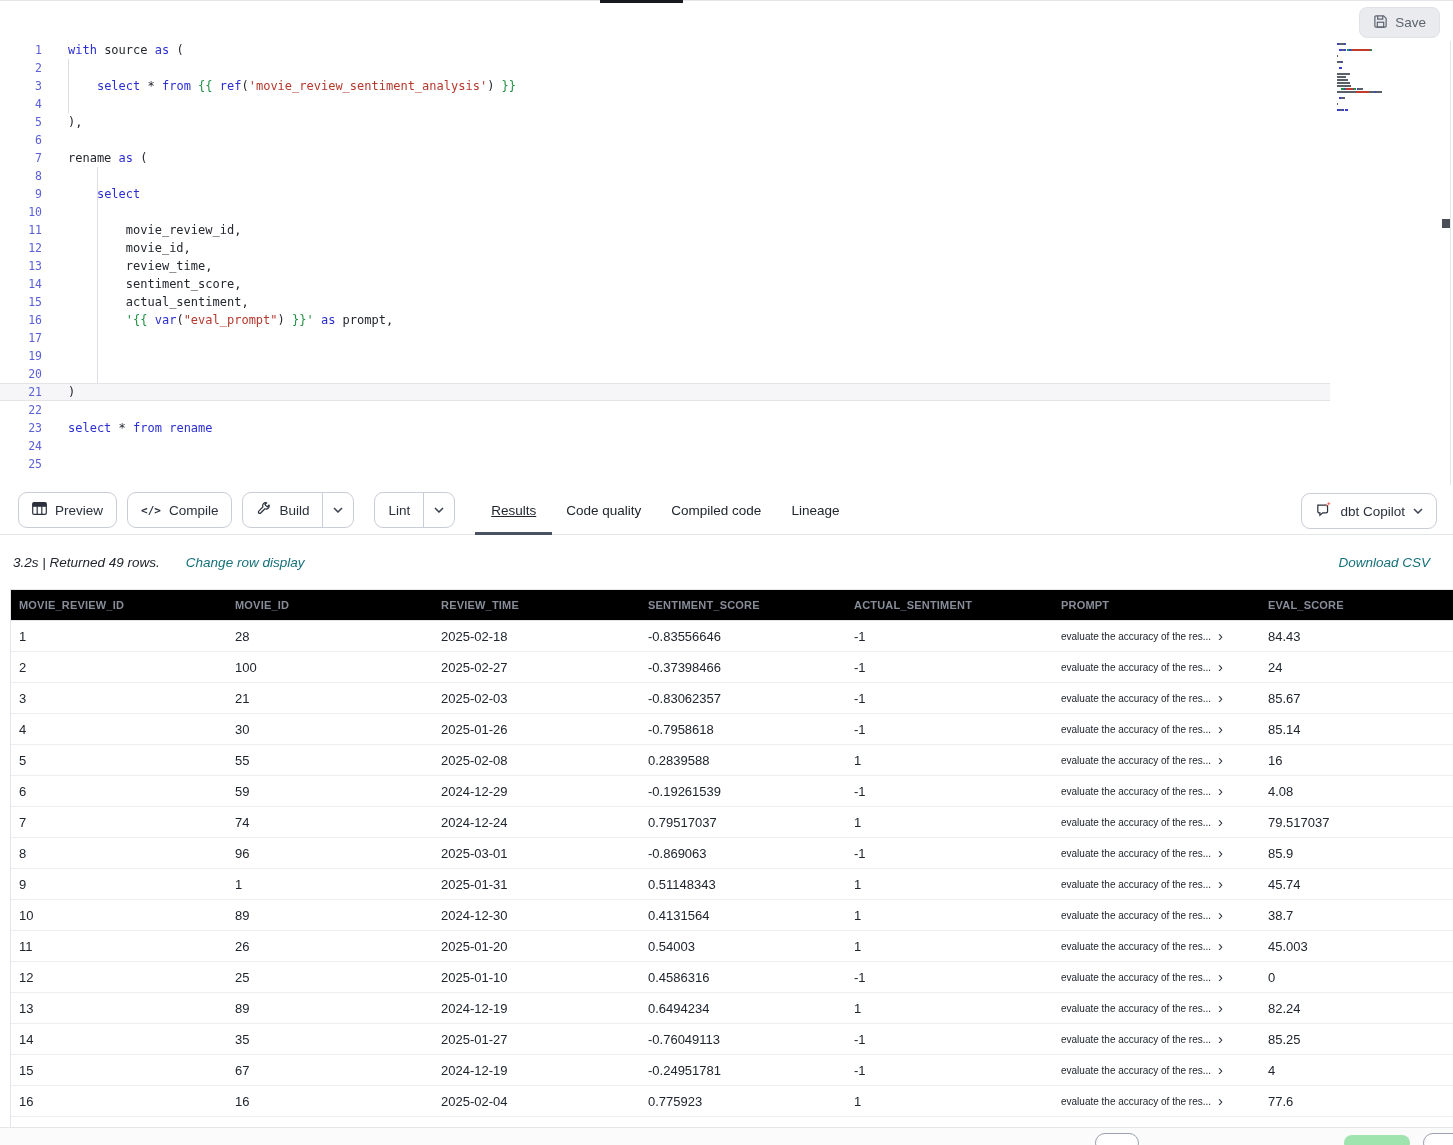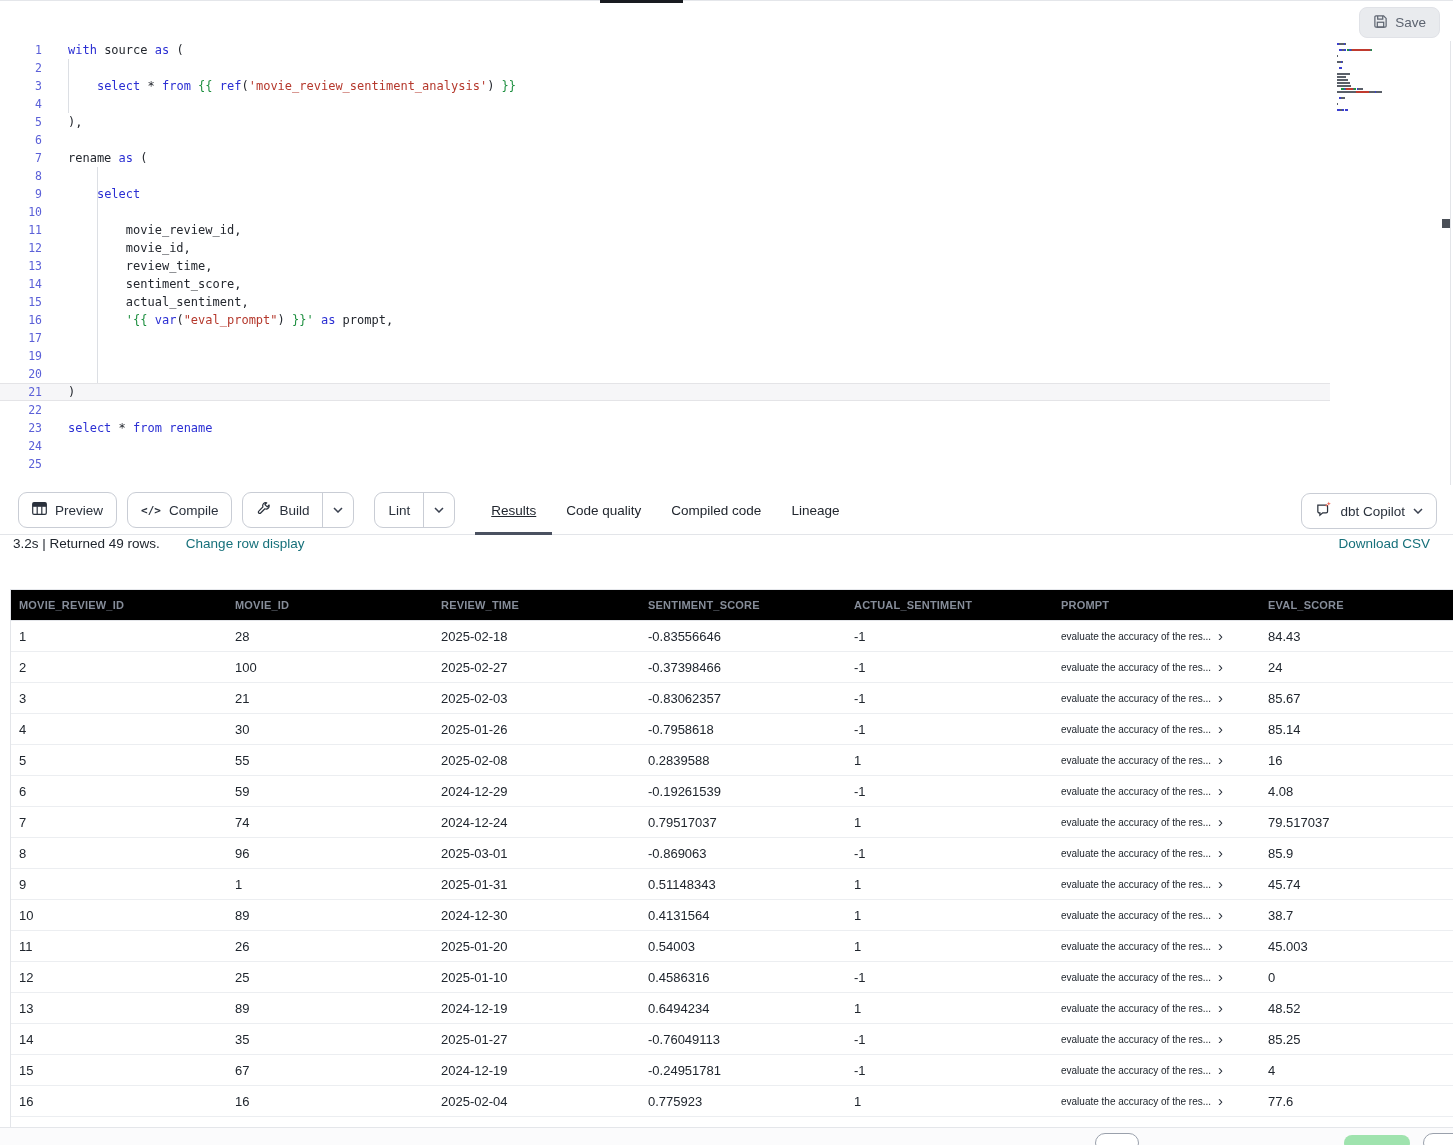--- a/index.html
+++ b/index.html
@@ -49,21 +49,21 @@
   .tabs{margin-left:36px;display:flex;gap:30px;height:49px;}
   .tab{font-size:13.5px;color:#21262e;display:flex;align-items:center;position:relative;cursor:pointer;}
   .tab.active{font-weight:400;text-decoration:underline;}
   .tab.active::after{content:"";position:absolute;left:-16px;right:-16px;bottom:0;height:3px;background:#4a5160;}
   .copilot-btn{position:absolute;right:16px;top:7px;height:34px;border:1px solid #c9cdd5;border-radius:9px;
                background:#fff;display:flex;align-items:center;gap:8px;padding:0 13px;font-size:13.5px;
                color:#2a313c;cursor:pointer;}
 
   
   .statusbar{position:absolute;top:536px;left:0;right:0;height:53px;background:#fff;
-             display:flex;}
+             display:flex;align-items:center;font-style:italic;}
   .summary{margin-left:13px;font-size:13.5px;color:#20262e;}
   .link{color:#16707a;font-size:13.5px;cursor:pointer;text-decoration:none;}
   .change{margin-left:26px;}
   .download{position:absolute;right:23px;}
 
   
   .results{position:absolute;top:589px;left:10px;width:1443px;height:539px;
            border-left:1px solid #e3e5e9;border-top:1px solid #e5e7eb;box-sizing:border-box;overflow:hidden;}
   .thead{height:30px;background:#000000;border-bottom:1px solid #e3e5e9;display:grid;
          grid-template-columns:216px 206px 207px 206px 207px 207px 1fr;}
@@ -544,21 +544,21 @@
         <div class="trow">
           <div class="tcell">13</div>
           <div class="tcell">89</div>
           <div class="tcell">2024-12-19</div>
           <div class="tcell">0.6494234</div>
           <div class="tcell">1</div>
           <div class="tcell">
             <span class="ptext">evaluate the accuracy of the res...</span>
             <span class="pchev">›</span>
           </div>
-          <div class="tcell">48.52</div>
+          <div class="tcell">82.24</div>
         </div>
         <div class="trow">
           <div class="tcell">14</div>
           <div class="tcell">35</div>
           <div class="tcell">2025-01-27</div>
           <div class="tcell">-0.76049113</div>
           <div class="tcell">-1</div>
           <div class="tcell">
             <span class="ptext">evaluate the accuracy of the res...</span>
             <span class="pchev">›</span>

